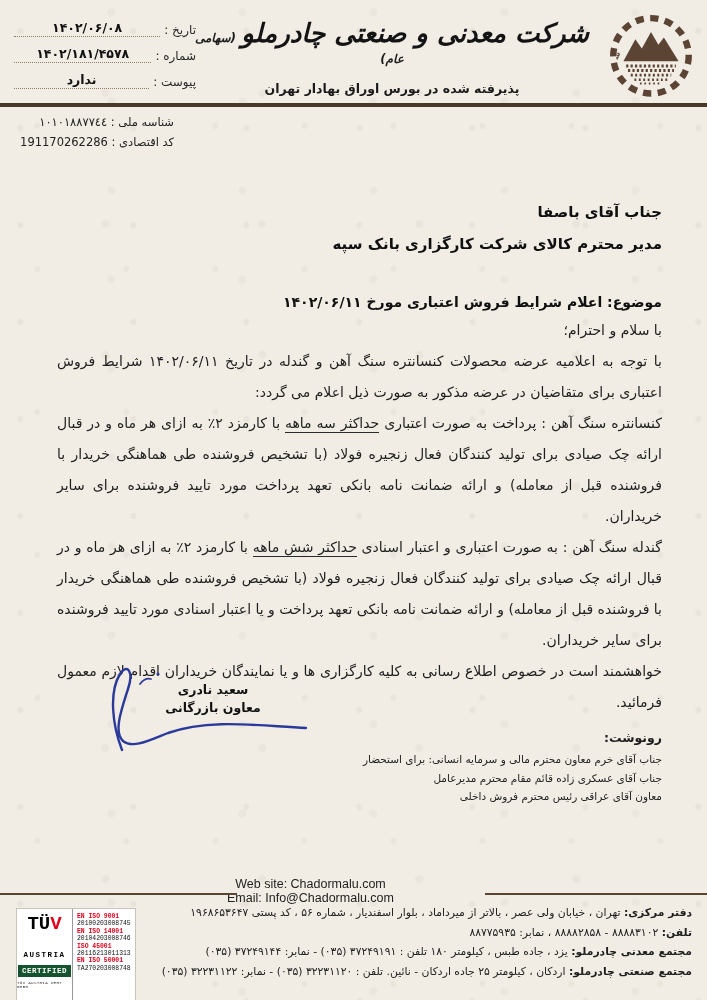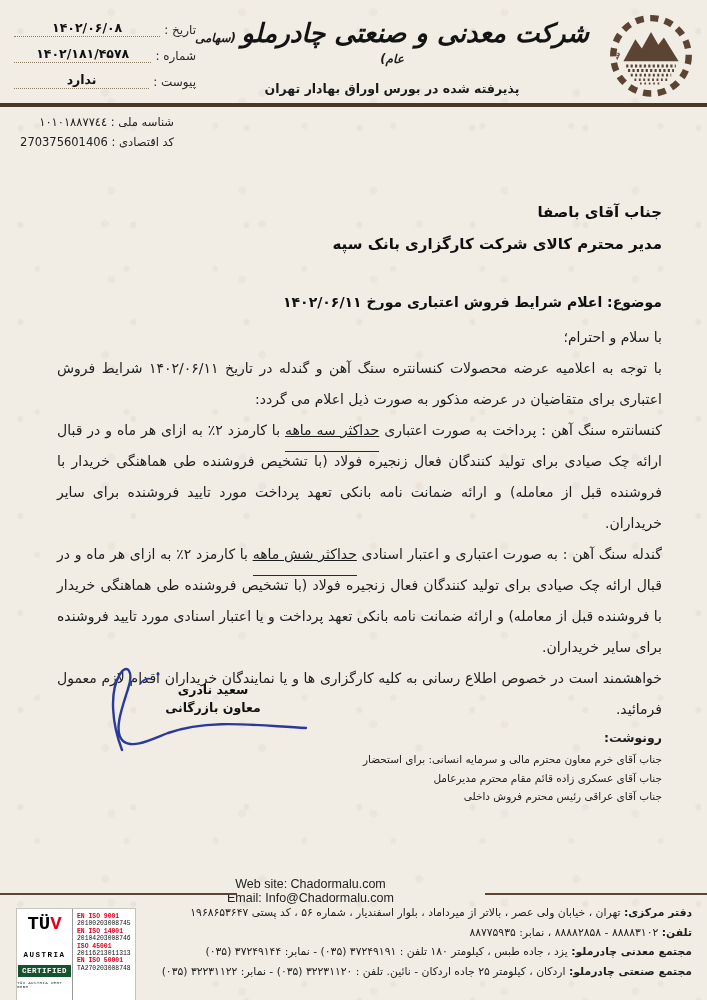--- a/index.html
+++ b/index.html
@@ -40,23 +40,23 @@
   .hdr-rule { position:absolute; top:103px; left:0; width:707px; height:4px; background:#4b3829; border-bottom:1px solid #7a6ill; }
 
   
   .ids { position:absolute; top:112px; left:22px; width:152px; direction:rtl; text-align:right; font-size:11.5px; line-height:20px; color:#222; white-space:nowrap; }
 
   
   .recipient { position:absolute; top:196px; right:45px; text-align:right; font-weight:bold; font-size:15px; line-height:32px; color:#101010; }
   .subject { position:absolute; top:294px; right:45px; font-weight:bold; font-size:14px; color:#101010; }
 
   
-  .body-text { position:absolute; top:322px; right:45px; left:45px; direction:rtl; font-size:14px; line-height:31px; color:#1e1e1e; text-align:justify;margin-left:12px; }
+  .body-text { position:absolute; top:315px; right:45px; left:45px; direction:rtl; font-size:14px; line-height:31px; color:#1e1e1e; text-align:justify;margin-left:12px; }
   .body-text p { margin:0; }
-  .u { border-bottom:1px solid #2a2a2a; padding-bottom:13px;text-decoration:underline; }
+  .u { border-bottom:1px solid #2a2a2a; padding-bottom:1px; }
 
   
   .sig-block { position:absolute; top:681px; left:148px; width:130px; text-align:center; font-weight:bold; font-size:12.5px; line-height:18px; color:#111; }
   .sig-svg { position:absolute; top:662px; left:88px; width:230px; height:100px; }
 
   
   .cc { position:absolute; top:730px; right:45px; text-align:right; direction:rtl; }
   .cc-label { font-weight:bold; font-size:12.5px; margin-bottom:5px; }
   .cc-item { font-size:10.5px; line-height:18.5px; color:#222; }
 
@@ -125,21 +125,21 @@
       <text font-size="8" fill="#5c4435" font-weight="bold">
         <textPath href="#arcTop" startOffset="8%">شرکت معدنی و صنعتی چادرملو</textPath>
       </text>
     </svg>
   </div>
 
   <div class="hdr-rule"></div>
 
   <div class="ids">
     <div><span>شناسه ملی : </span><span>١٠١٠١٨٨٧٧٤٤</span></div>
-    <div><span>کد اقتصادی : </span><span>270375601406</span></div>
+    <div><span>کد اقتصادی : </span><span>191170262286</span></div>
   </div>
 
   <div class="recipient">
     <div>جناب آقای باصفا</div>
     <div>مدیر محترم کالای شرکت کارگزاری بانک سپه</div>
   </div>
 
   <div class="subject">موضوع: اعلام شرایط فروش اعتباری مورخ ۱۴۰۲/۰۶/۱۱</div>
 
   <div class="body-text">
@@ -157,21 +157,21 @@
   </svg>
   <div class="sig-block">
     <div>سعید نادری</div>
     <div>معاون بازرگانی</div>
   </div>
 
   <div class="cc">
     <div class="cc-label">رونوشت:</div>
     <div class="cc-item">جناب آقای خرم معاون محترم مالی و سرمایه انسانی: برای استحضار</div>
     <div class="cc-item">جناب آقای عسکری زاده قائم مقام محترم مدیرعامل</div>
-    <div class="cc-item">جناب آقای عراقی رئیس محترم فروش داخلی</div>
+    <div class="cc-item">معاون آقای عراقی رئیس محترم فروش داخلی</div>
   </div>
 
   <div class="web-block">
     <div>Web site: Chadormalu.com</div>
     <div>Email: Info@Chadormalu.com</div>
   </div>
   <div class="f-rule left"></div>
   <div class="f-rule right"></div>
 
   <div class="footer-lines">

